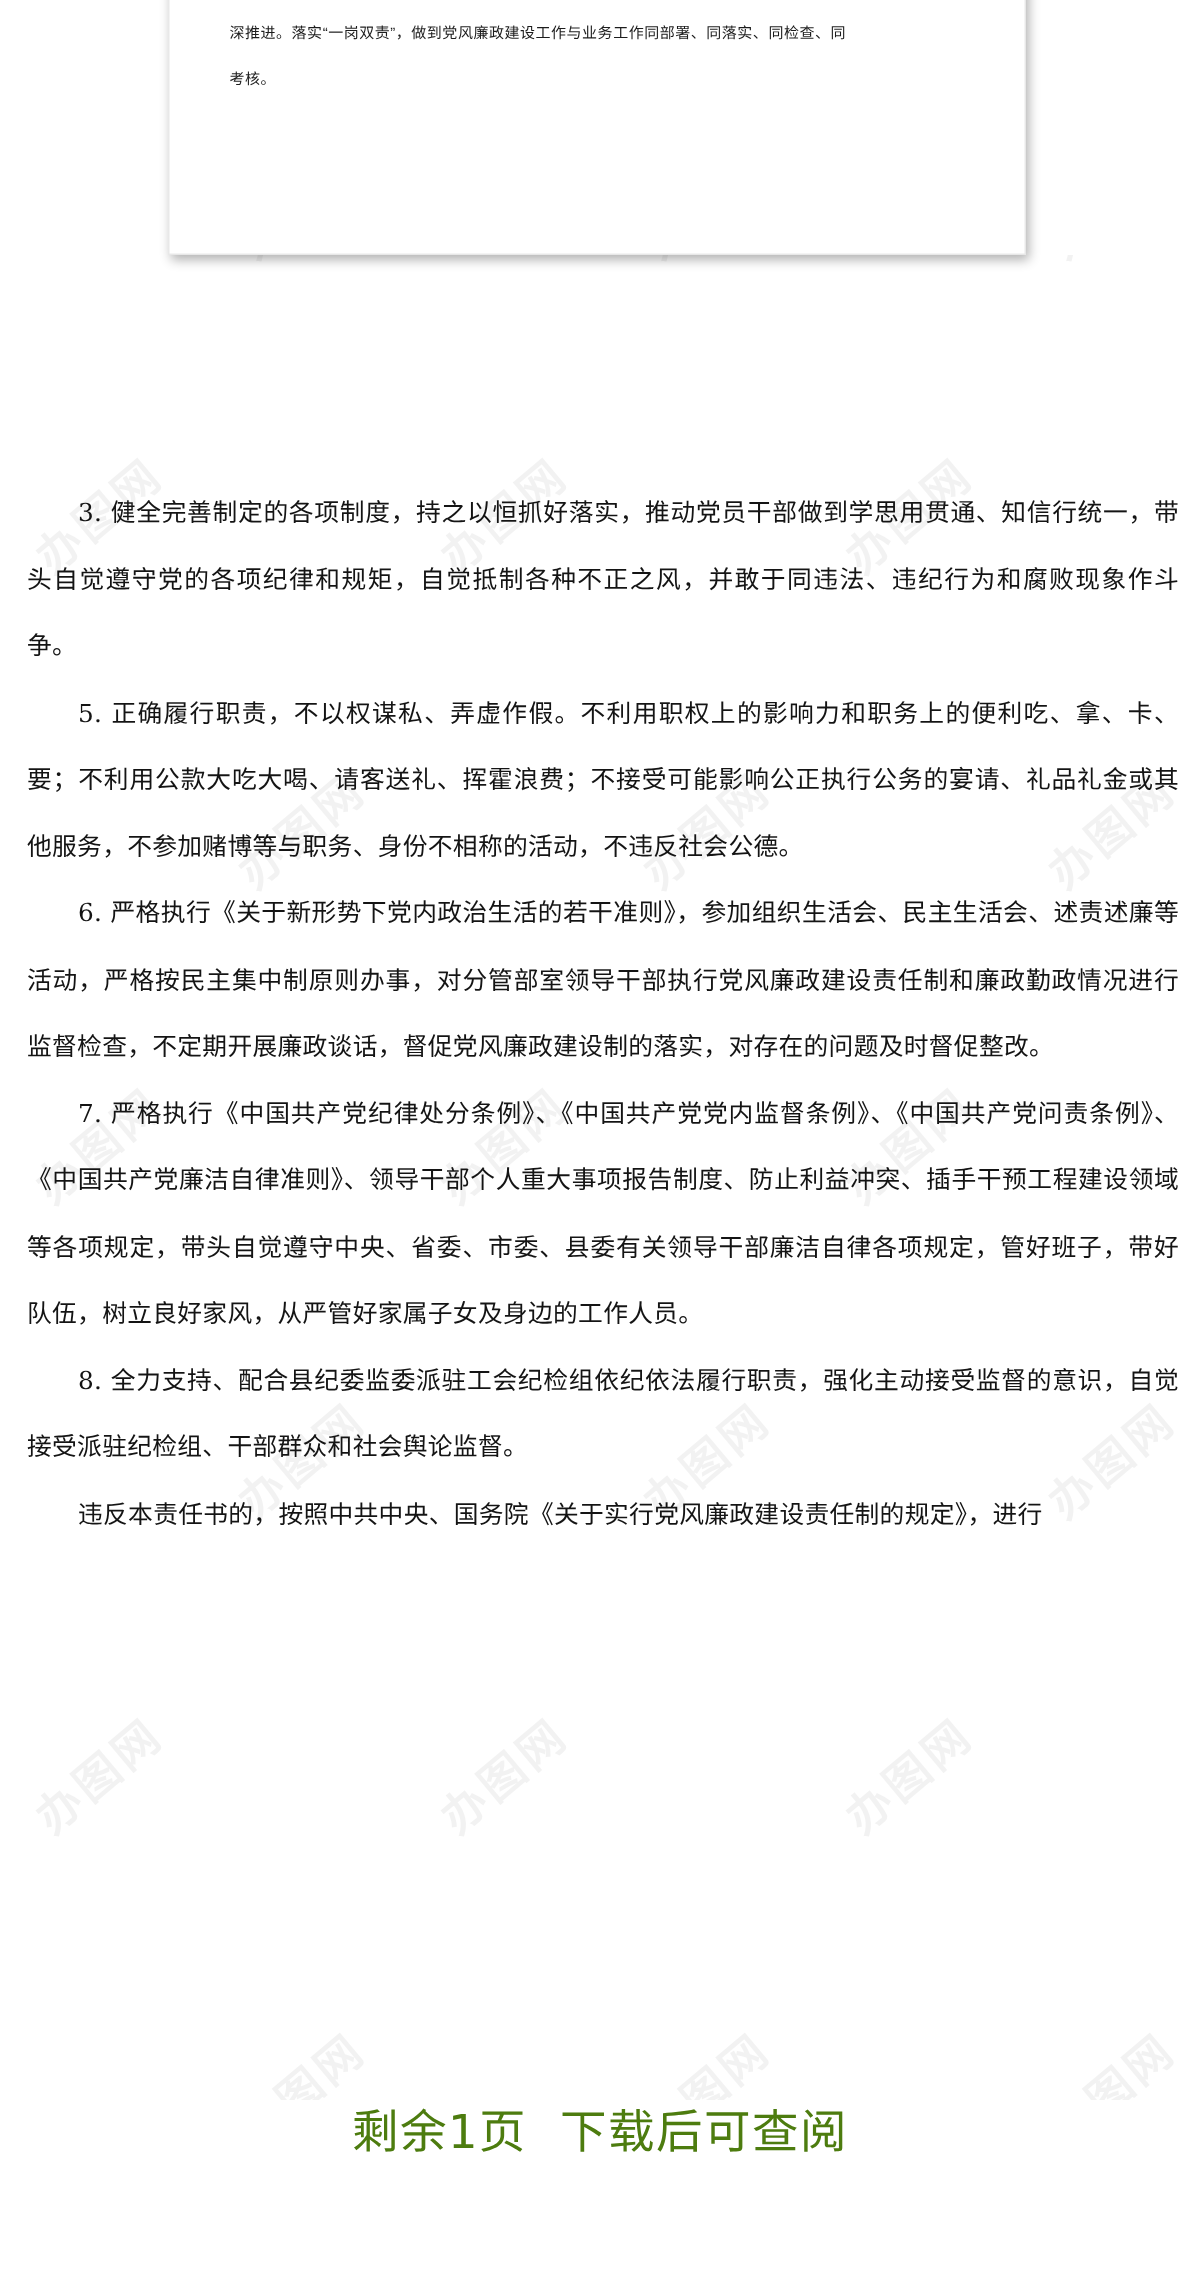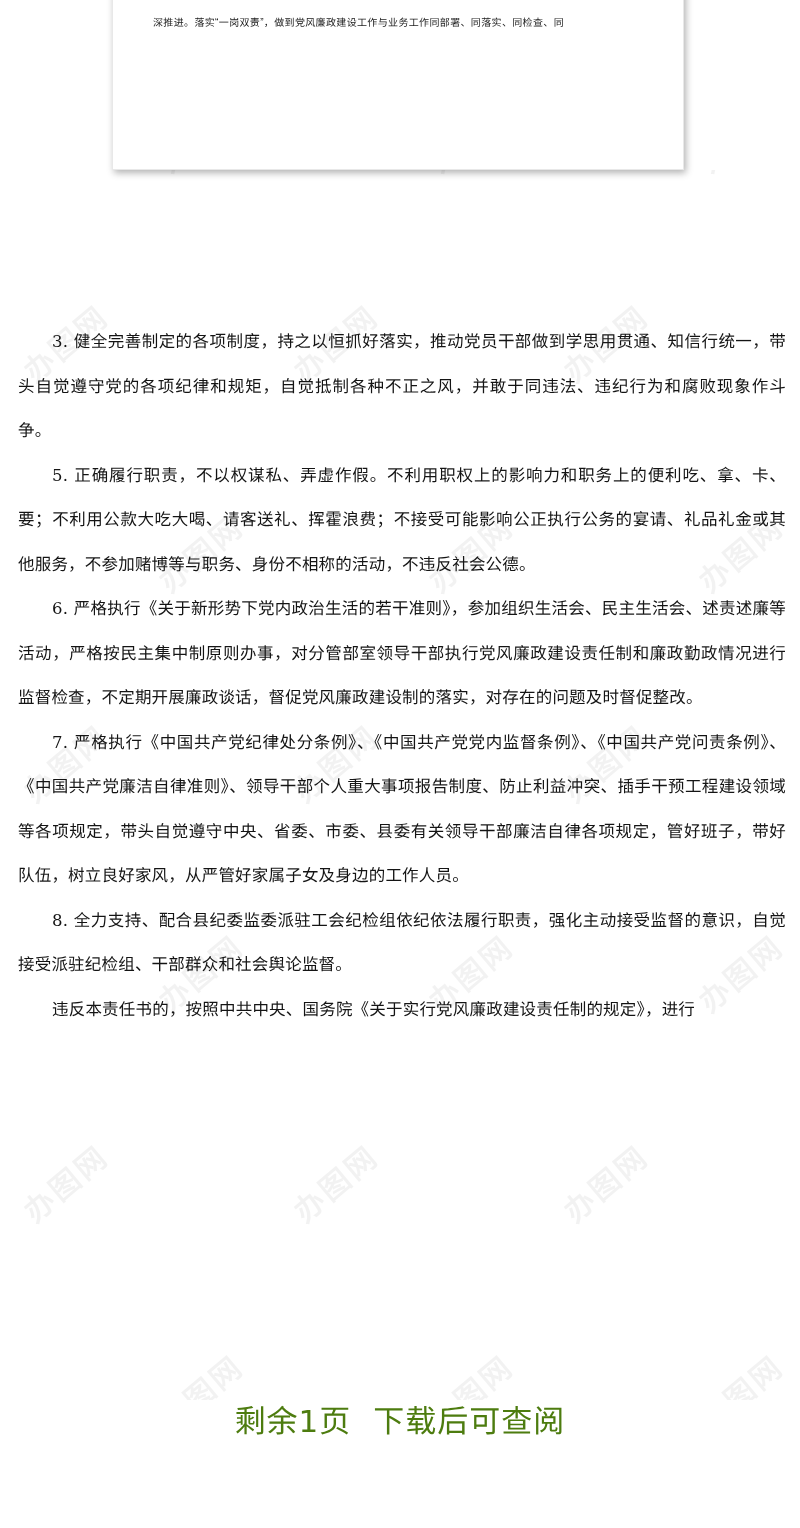--- a/index.html
+++ b/index.html
@@ -114,20 +114,21 @@
     white-space: nowrap;
   }
   .footer-notice .gap-span { display: inline-block; width: 22px; }
 </style>
 </head>
 <body>
 
 <div class="page-card">
   <div class="page-card-inner">
     <div class="card-line">深推进。落实“一岗双责”，做到党风廉政建设工作与业务工作同部署、同落实、同检查、同</div>
+    <div class="card-line">考核。</div>
   </div>
 </div>
 
 <div class="doc-body">
 
   <div class="watermark-layer" id="wm-layer">
       <span class="wm" style="left: 270px; top: 0px;">办图网</span>
       <span class="wm" style="left: 540px; top: 0px;">办图网</span>
       <span class="wm" style="left: 810px; top: 0px;">办图网</span>
       <span class="wm" style="left: 135px; top: 210px;">办图网</span>

